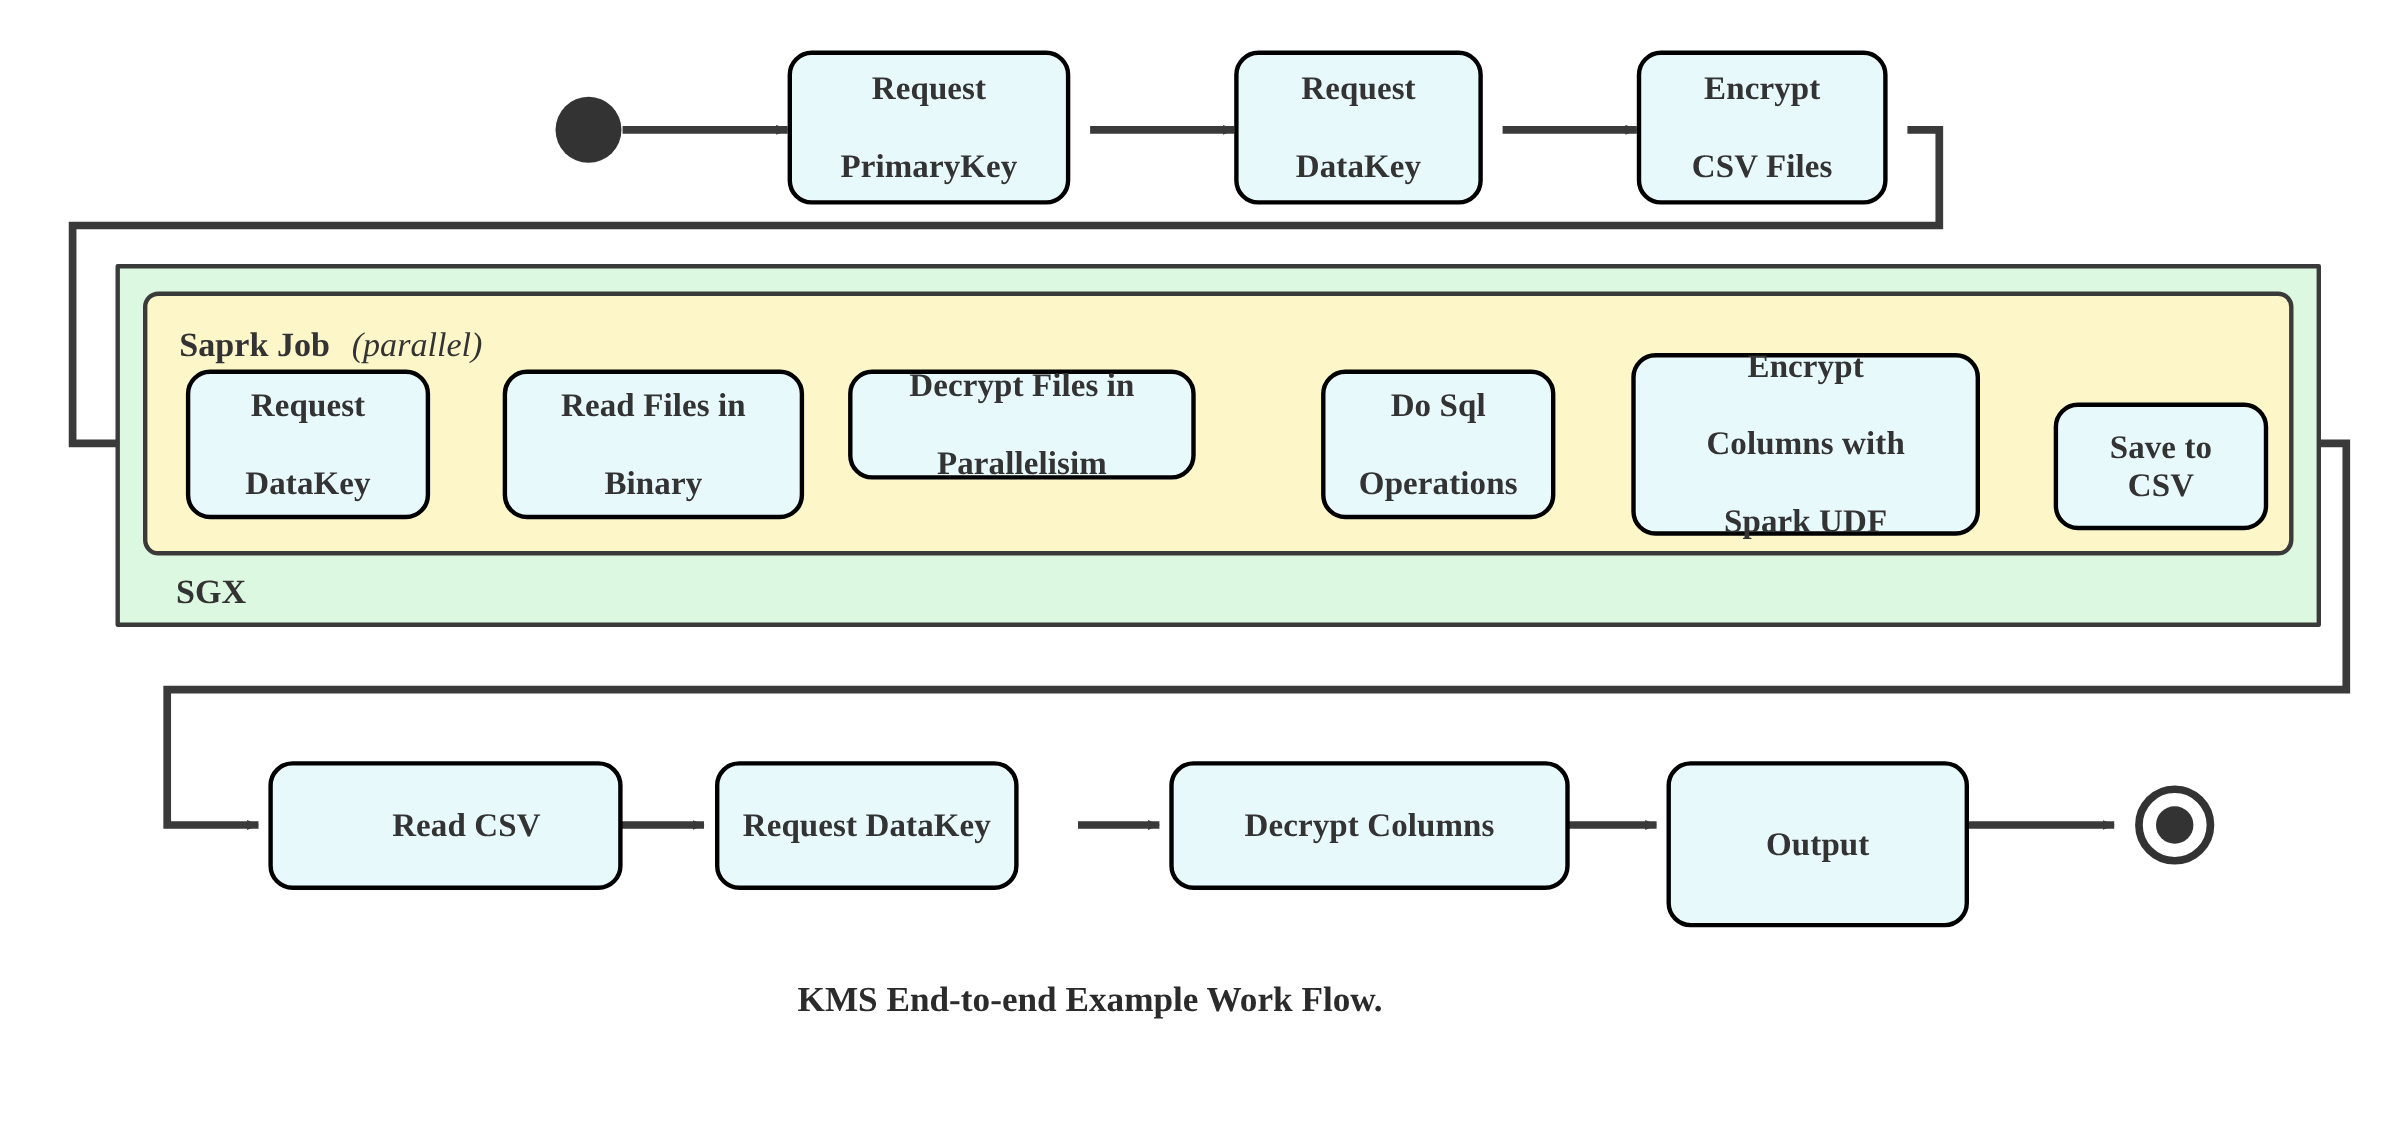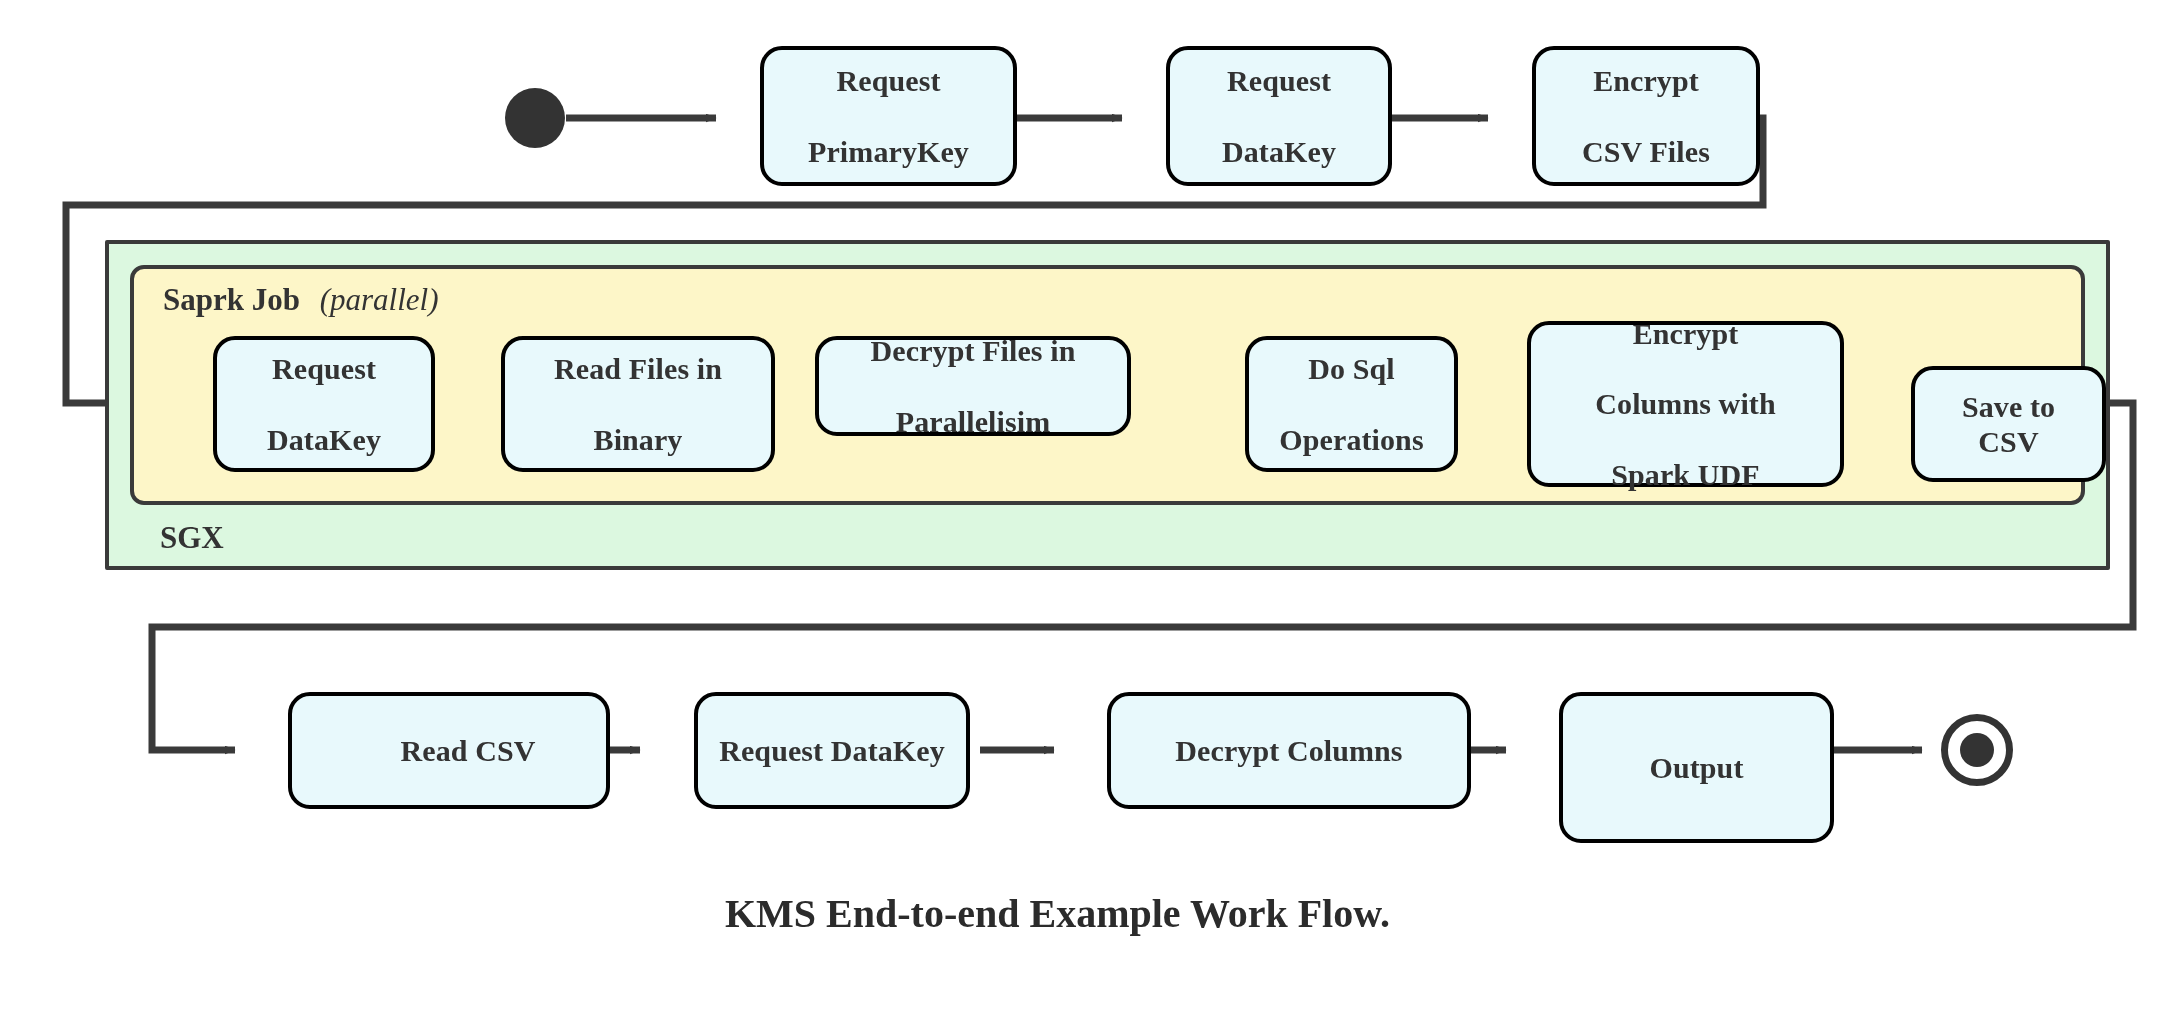--- a/index.html
+++ b/index.html
@@ -32,21 +32,20 @@
     border-radius: 22px;
     display: flex;
     align-items: center;
     justify-content: center;
     text-align: center;
     color: #333333;
     font-weight: bold;
     font-size: 30px;
     line-height: 1.18;
     letter-spacing: 0.1px;
-    margin-left: 44px;
   }
   .node span { display: block; padding: 0 8px; }
   .group {
     position: absolute;
     box-sizing: border-box;
   }
   .group.sgx {
     background: #dcf8e0;
     border: 4px solid #3a3a3a;
     border-radius: 2px;
@@ -64,21 +63,21 @@
     white-space: nowrap;
   }
   .group-label .mode {
     font-weight: normal;
     font-style: italic;
   }
   .caption {
     position: absolute;
     color: #2b2b2b;
     font-weight: bold;
-    font-size: 40px;
+    font-size: 32px;
     white-space: nowrap;
   }
   .start-node {
     position: absolute;
     background: #333333;
     border-radius: 50%;
   }
   .end-node {
     position: absolute;
     box-sizing: border-box;
@@ -139,21 +138,21 @@
   </div>
 
   <div class="group sgx" style="left:105px; top:240px; width:2005px; height:330px;">
   </div>
   <div class="group-label" style="left:160px; top:520px;">
     <span>SGX</span>
   </div>
 
   <div class="group spark" style="left:130px; top:265px; width:1955px; height:240px;">
   </div>
-  <div class="group-label" style="left:163px; top:282px;">
+  <div class="group-label" style="left:163px; top:296px;">
     <span>Saprk Job</span>
     <span class="mode" style="margin-left:12px;">(parallel)</span>
   </div>
 
   <div class="node" style="left:716px; top:46px; width:257px; height:140px;">
     <span>
       <span>Request</span><br>
       <span>PrimaryKey</span>
     </span>
   </div>

